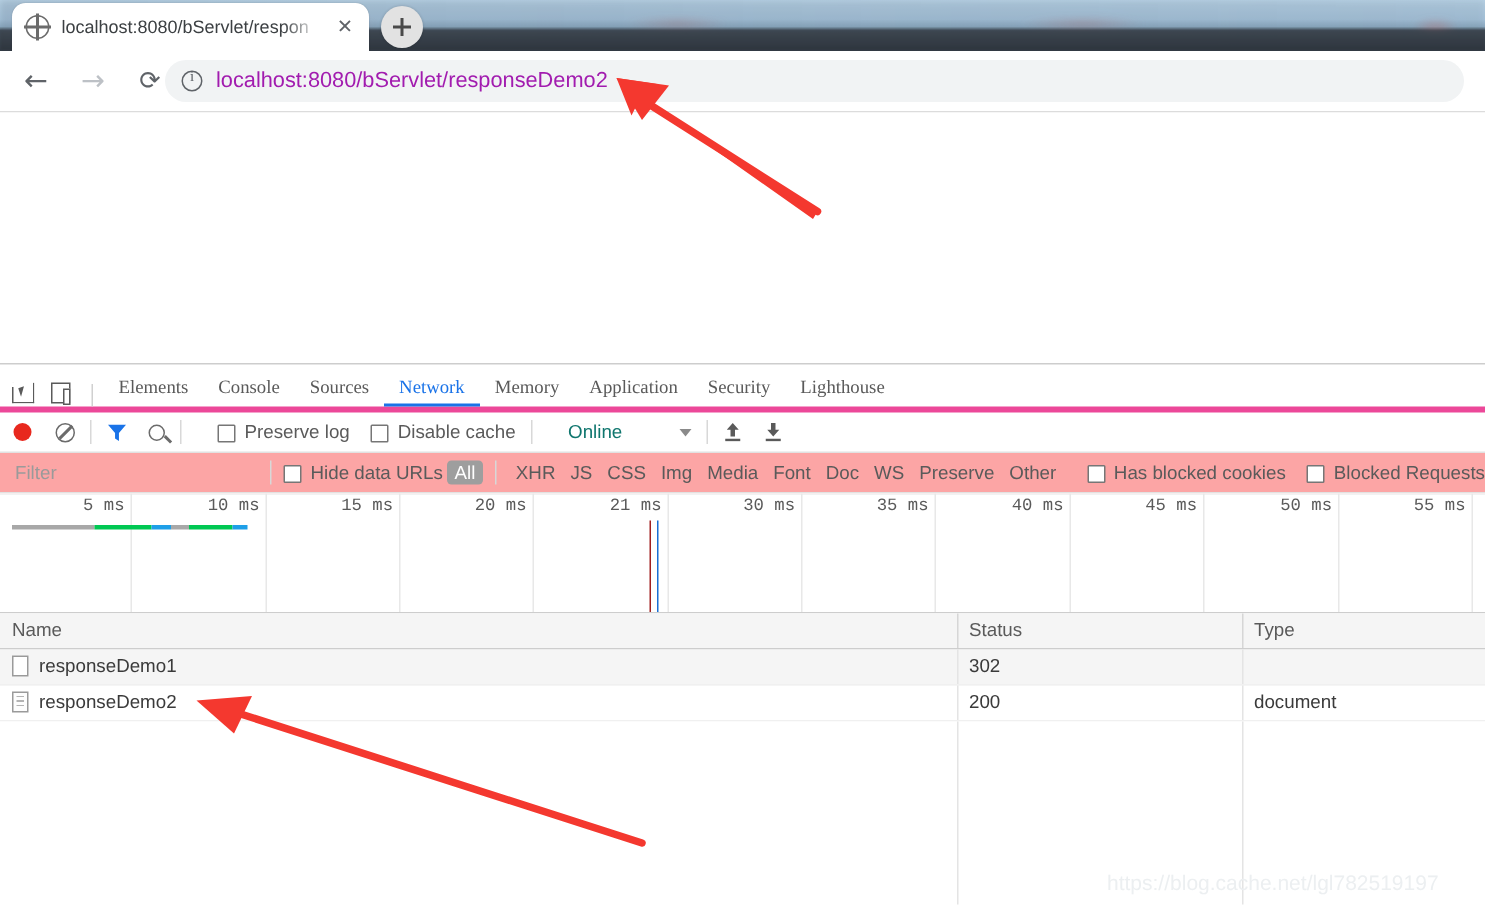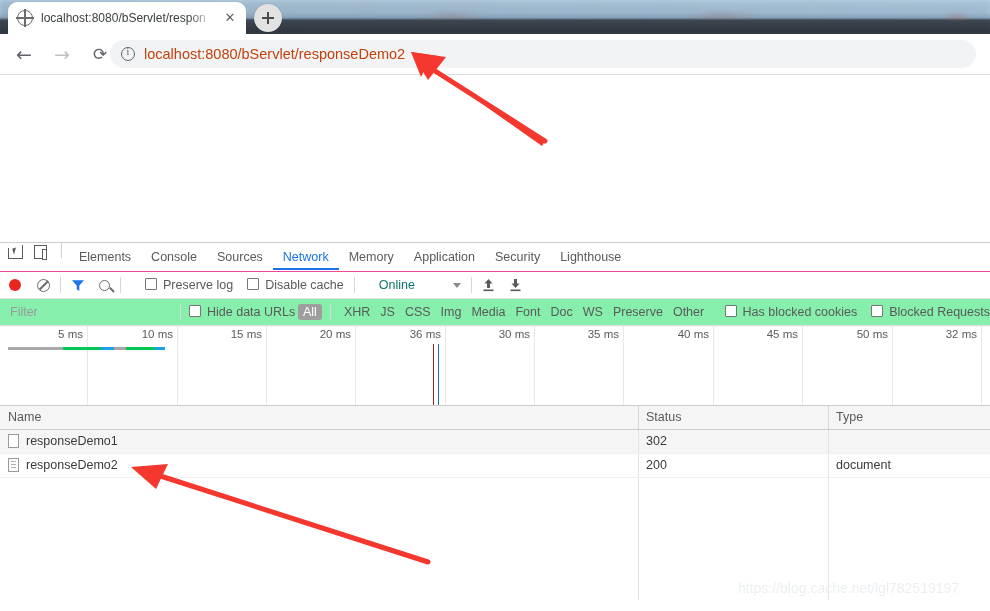--- a/index.html
+++ b/index.html
@@ -122,21 +122,21 @@
     margin-left: 11px; width: 14px; height: 14px; flex: 0 0 auto;
     border: 1.3px solid #5f6368; border-radius: 50%;
     position: relative; box-sizing: border-box;
   }
   .info-icon::before {
     content:"i"; position:absolute; left:0; right:0; top:-2.5px;
     text-align:center; font-size:10px; color:#5f6368;
     font-family: "Liberation Serif", serif;
   }
   .url-text {
-    margin-left: 9px; font-size: 14.5px; color: #c2410c;
+    margin-left: 9px; font-size: 14.5px; color: #a21caf;
     white-space: nowrap;
   }
 
   
   .pagearea {
     position: absolute; left: 0; top: 75px;
     width: 990px; height: 167px;
     background: #ffffff;
   }
 
@@ -144,22 +144,22 @@
   .devtools {
     position: absolute; left: 0; top: 242px;
     width: 990px; height: 369px;
     background: #ffffff;
     border-top: 1px solid #cdcdcd;
     font-size: 12px; color: #5a5a5a;
   }
 
   .dt-tabbar {
     position: relative; height: 28px;
-    border-bottom: 1px solid #ec4899;
-    display: flex; align-items: flex-start;
+    border-bottom: 4px solid #ec4899;
+    display: flex; align-items: flex-end; font-family: Liberation Serif, serif;
   }
   .dt-tool-icon {
     width: 18px; height: 18px; margin-left: 8px; position: relative; flex:0 0 auto;
   }
   .inspect-icon {
     width: 15px; height: 14px;
     border: 1.4px solid #5a5a5a; box-sizing: border-box;
     position: relative; margin-top: 2px;
     border-top: none; border-left-width: 1.4px;
     clip-path: polygon(0 0,5px 0,5px 3px,0 3px,0 100%,100% 100%,100% 0,70% 0,70% 3px,100% 3px);
@@ -226,38 +226,38 @@
     content:""; position:absolute; right:-4px; bottom:-3px;
     width: 1.6px; height: 6px; background:#6b6b6b;
     transform: rotate(-45deg);
   }
   .cbx {
     width: 12px; height: 12px; border: 1px solid #767676;
     background: #fff; box-sizing: border-box; flex:0 0 auto;
     border-radius: 1px;
   }
   .cb-label { margin-left: 6px; font-size: 12.5px; color: #5a5a5a; white-space: nowrap; }
-  .cb-group { display:flex; align-items:flex-start; margin-left: 14px; }
+  .cb-group { display:flex; align-items:flex-end; margin-left: 14px; }
   .online-sel {
     margin-left: 14px; font-size: 12.5px; color: #0f766e; white-space: nowrap;
   }
   .caret-down {
     width: 0; height: 0; margin-left: 38px;
     border-left: 4.5px solid transparent;
     border-right: 4.5px solid transparent;
     border-top: 5px solid #8a8a8a; flex:0 0 auto;
   }
   .ud-arrow { width: 13px; height: 14px; flex:0 0 auto; }
 
   
   .filterrow {
     position: relative; height: 26px;
     border-bottom: 1px solid #e2e2e2;
     display: flex; align-items: center;
-    background: #86efac;
+    background: #fca5a5;
   }
   .filter-input {
     margin-left: 8px; width: 160px; height: 18px; line-height: 18px;
     border: none; outline: none;
     font-size: 12.5px; color: #5a5a5a;
     background: transparent;
     font-family: "Liberation Sans", sans-serif;
   }
   .filter-input::placeholder { color: #9a9a9a; }
   .filter-sep { width:1px; height:16px; background:#d8d8d8; margin:0 8px; flex:0 0 auto;}
@@ -275,21 +275,21 @@
     overflow: hidden;
   }
   .ov-grid {
     position:absolute; left:0; top:0; width:100%; height:100%;
   }
   .ov-tickline {
     position:absolute; top: 0; width:1px; height: 79px; background:#e8e8e8;
   }
   .ov-ticklabel {
     position:absolute; top: 2px; font-size: 11.5px; color:#5a5a5a;
-    transform: translateX(-100%); padding-right: 4px; white-space: nowrap;
+    transform: translateX(-100%); padding-right: 4px; white-space: nowrap; font-family: Liberation Mono, monospace;
   }
   .ov-band-top {
     position:absolute; left:0; top:0; width:990px; height:1px; background:#f2f2f2;
   }
   .ov-bar { position:absolute; height:3px; }
   .ov-eventline { position:absolute; width:1px; top: 18px; height: 61px; }
 
   
   .reqtable { position: relative; background: #fff; }
   .rt-header {
@@ -468,33 +468,33 @@
       <div class="ov-grid" id="ov-grid">
           <div class="ov-tickline" style="left: 87px;"></div>
           <div class="ov-ticklabel" style="left: 87px;">5 ms</div>
           <div class="ov-tickline" style="left: 177px;"></div>
           <div class="ov-ticklabel" style="left: 177px;">10 ms</div>
           <div class="ov-tickline" style="left: 266px;"></div>
           <div class="ov-ticklabel" style="left: 266px;">15 ms</div>
           <div class="ov-tickline" style="left: 355px;"></div>
           <div class="ov-ticklabel" style="left: 355px;">20 ms</div>
           <div class="ov-tickline" style="left: 445px;"></div>
-          <div class="ov-ticklabel" style="left: 445px;">36 ms</div>
+          <div class="ov-ticklabel" style="left: 445px;">21 ms</div>
           <div class="ov-tickline" style="left: 534px;"></div>
           <div class="ov-ticklabel" style="left: 534px;">30 ms</div>
           <div class="ov-tickline" style="left: 623px;"></div>
           <div class="ov-ticklabel" style="left: 623px;">35 ms</div>
           <div class="ov-tickline" style="left: 713px;"></div>
           <div class="ov-ticklabel" style="left: 713px;">40 ms</div>
           <div class="ov-tickline" style="left: 802px;"></div>
           <div class="ov-ticklabel" style="left: 802px;">45 ms</div>
           <div class="ov-tickline" style="left: 892px;"></div>
           <div class="ov-ticklabel" style="left: 892px;">50 ms</div>
           <div class="ov-tickline" style="left: 981px;"></div>
-          <div class="ov-ticklabel" style="left: 981px;">32 ms</div>
+          <div class="ov-ticklabel" style="left: 981px;">55 ms</div>
         </div>
       <div id="ov-bars">
           <div class="ov-bar" style="left: 8px; width: 55px; top: 21px; background: rgb(168, 168, 168);"></div>
           <div class="ov-bar" style="left: 63px; width: 38px; top: 21px; background: rgb(0, 200, 83);"></div>
           <div class="ov-bar" style="left: 101px; width: 13px; top: 21px; background: rgb(30, 159, 232);"></div>
           <div class="ov-bar" style="left: 114px; width: 12px; top: 21px; background: rgb(168, 168, 168);"></div>
           <div class="ov-bar" style="left: 126px; width: 29px; top: 21px; background: rgb(0, 200, 83);"></div>
           <div class="ov-bar" style="left: 155px; width: 10px; top: 21px; background: rgb(30, 159, 232);"></div>
         </div>
       <div id="ov-events">

